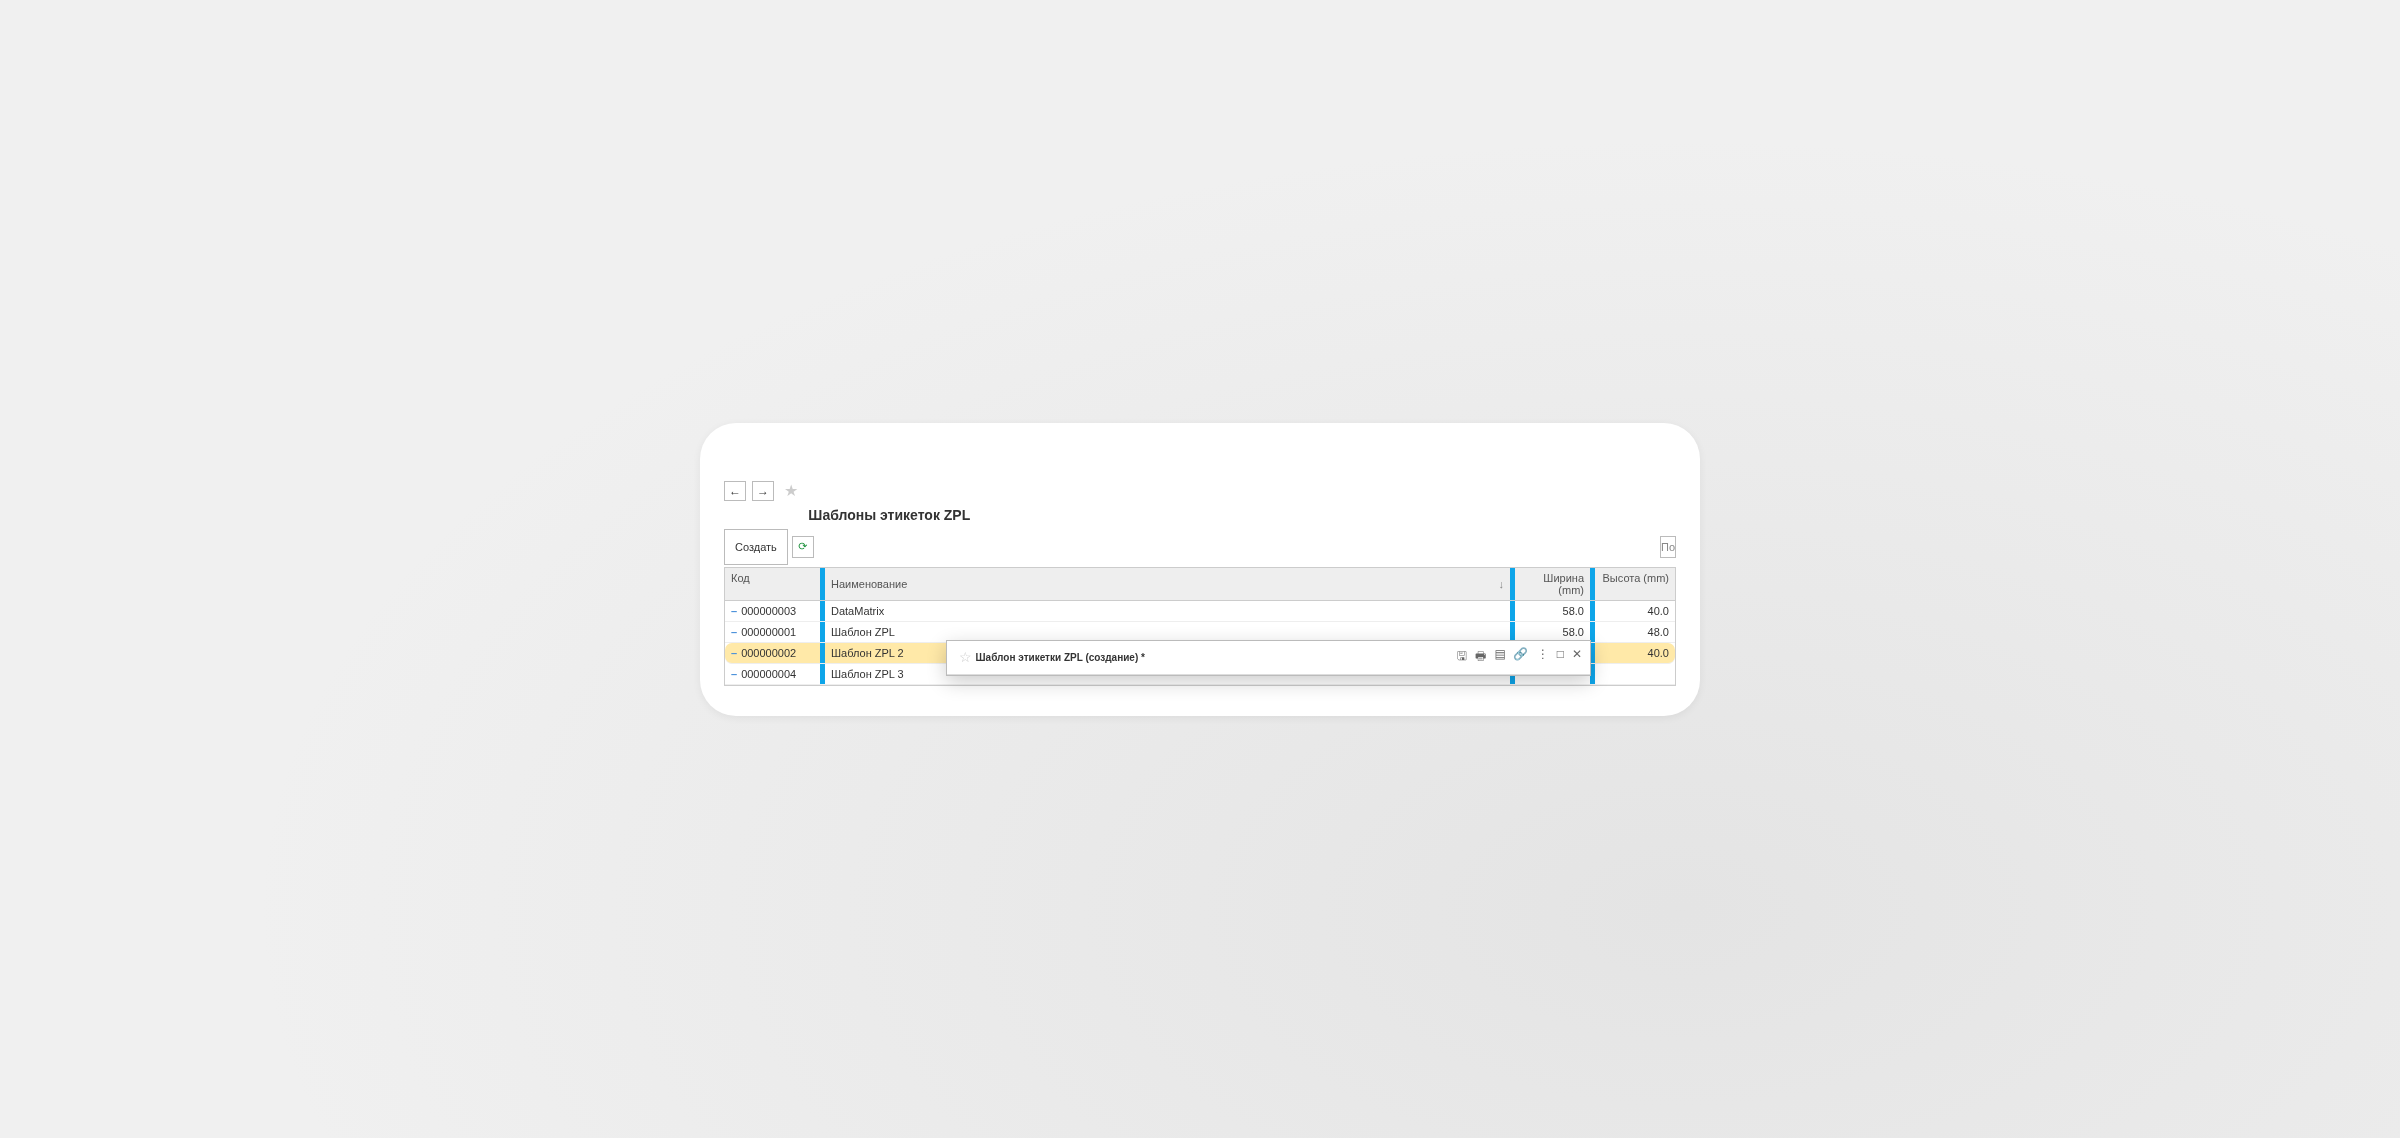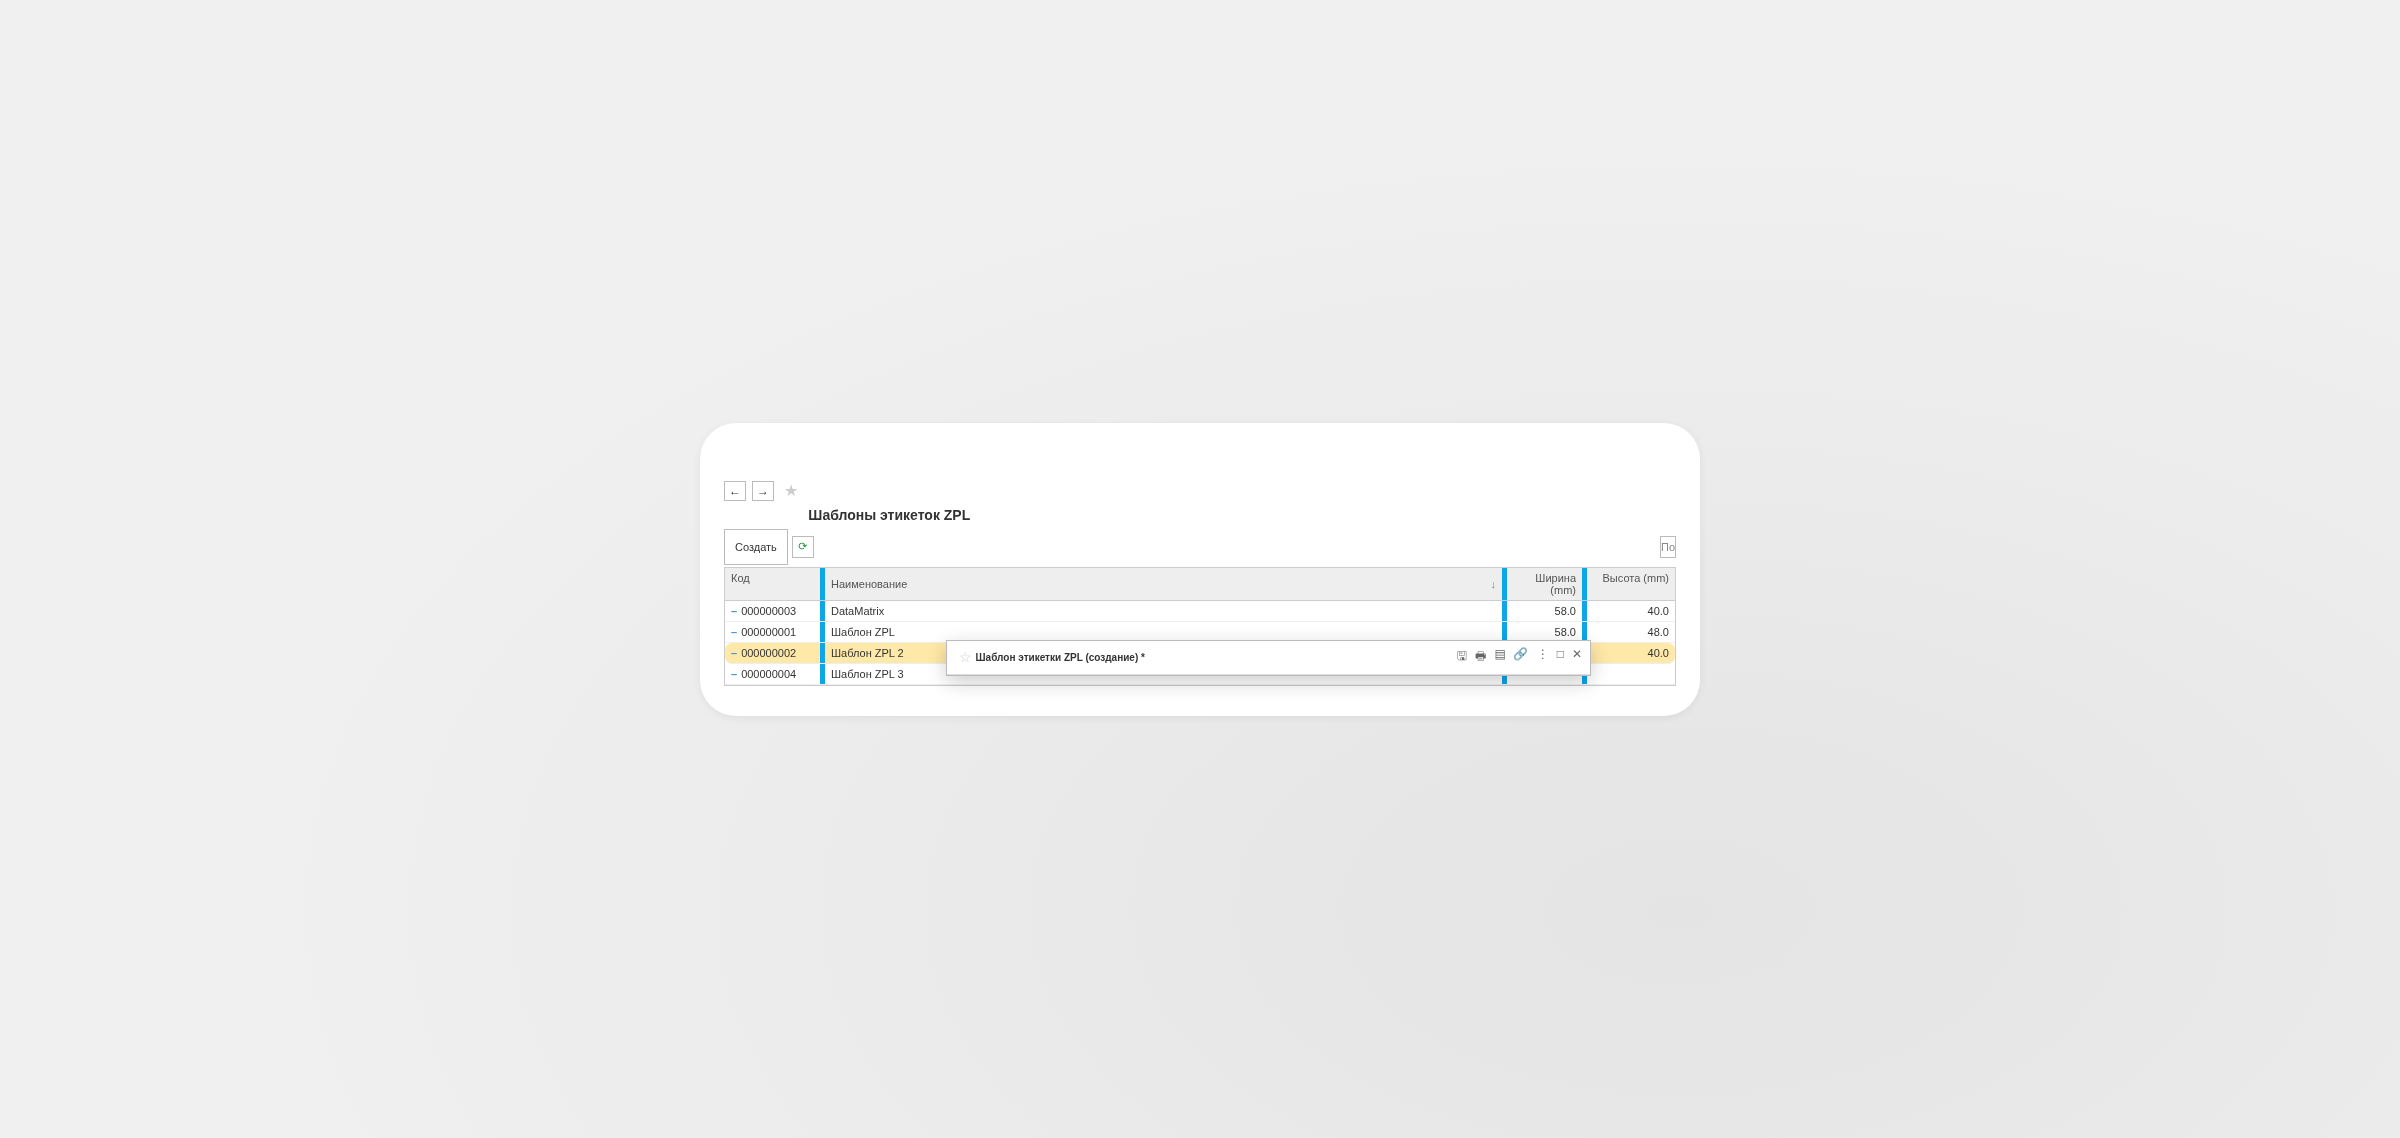--- a/index.html
+++ b/index.html
@@ -36,21 +36,21 @@
   font-size: 11px; cursor: pointer; color: #333; display: inline-flex; align-items: center;
 }
 .icon-btn {
   border: 1px solid #bbb; background: #fff; width: 22px; height: 22px;
   display: inline-flex; align-items: center; justify-content: center;
   cursor: pointer; font-size: 11px;
 }
 .table { border: 1px solid #ccc; }
 .thead { display: flex; background: #eee; border-bottom: 1px solid #ccc; font-size: 11px; color: #555; }
 .th, .td { padding: 4px 6px; border-right: 5px solid #0ea5e9; }
-.th:last-child, .td:last-child { border-right: none; margin-left: 8px; }
+.th:last-child, .td:last-child { border-right: none; }
 .col-code { width: 100px; }
 .col-name { flex: 1; }
 .col-w { width: 80px; text-align: right; }
 .col-h { width: 80px; text-align: right; }
 .row { display: flex; border-bottom: 1px solid #eee; font-size: 11px; color: #333; }
 .row.selected { background: #ffe9a8; border-radius: 7px; }
 .dash { color: #4a90d9; font-weight: bold; margin-right: 4px; }
 .sort-ind { color: #888; margin-left: auto; }
 .th-flex { display: flex; align-items: center; }
 

